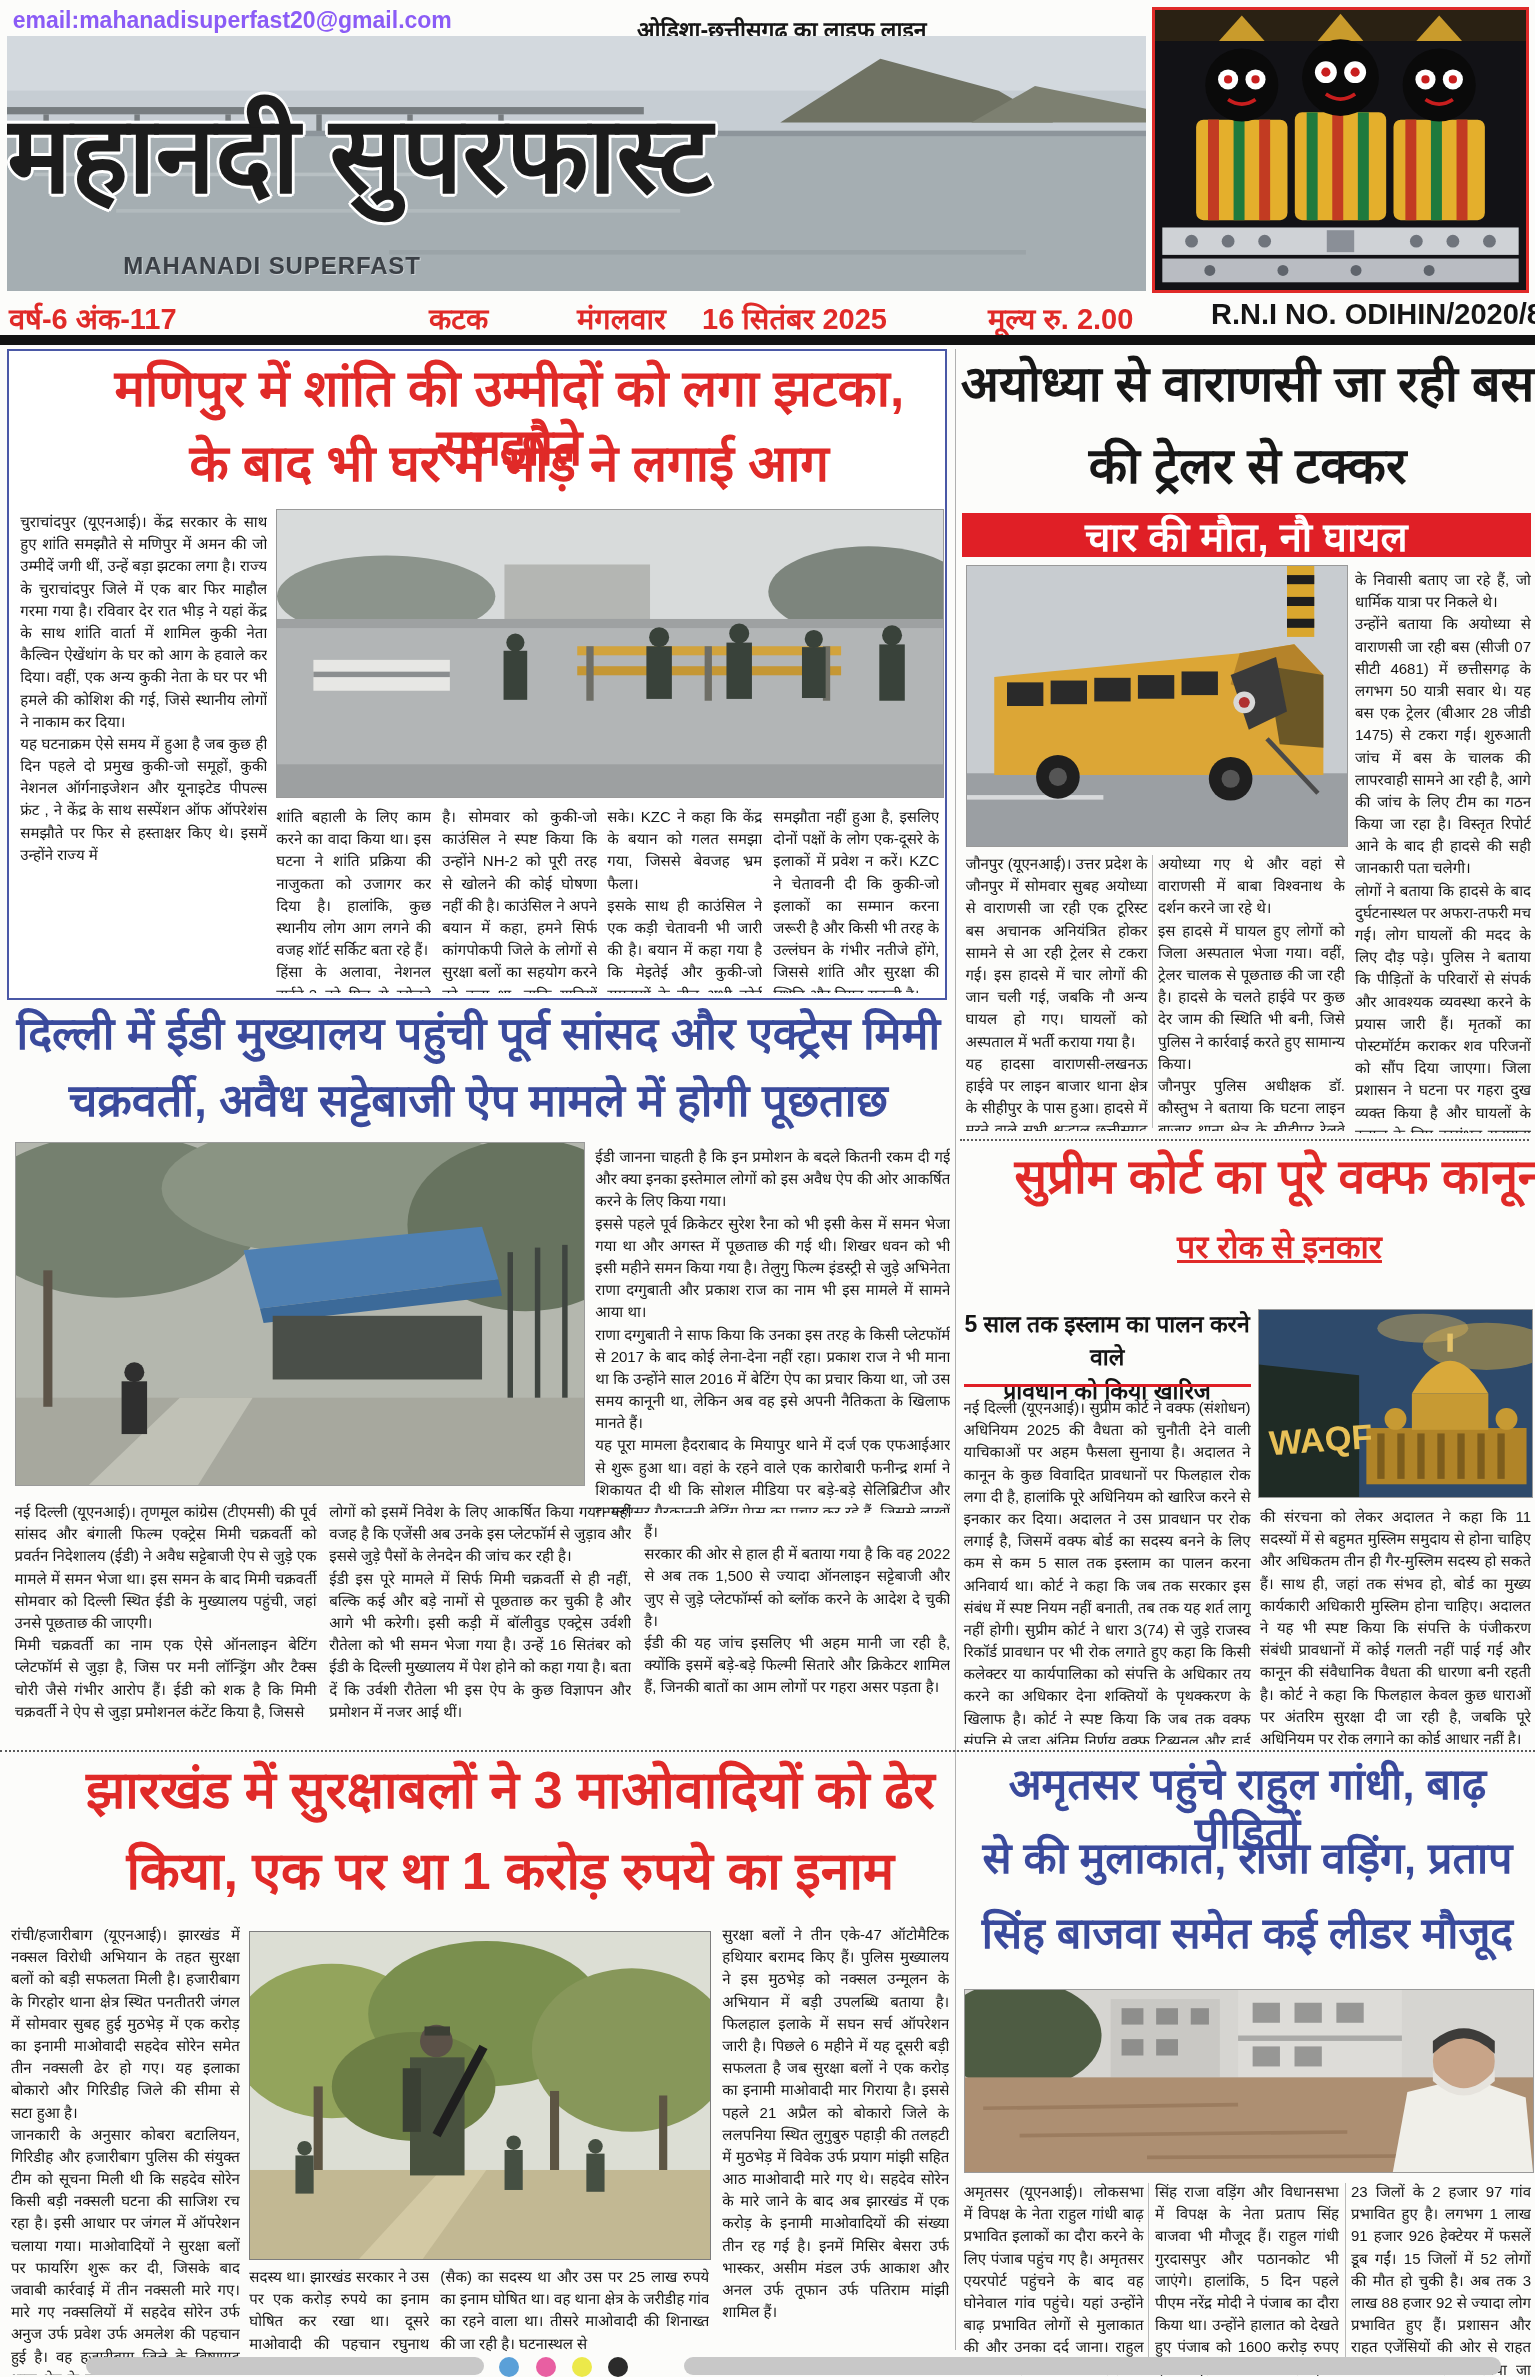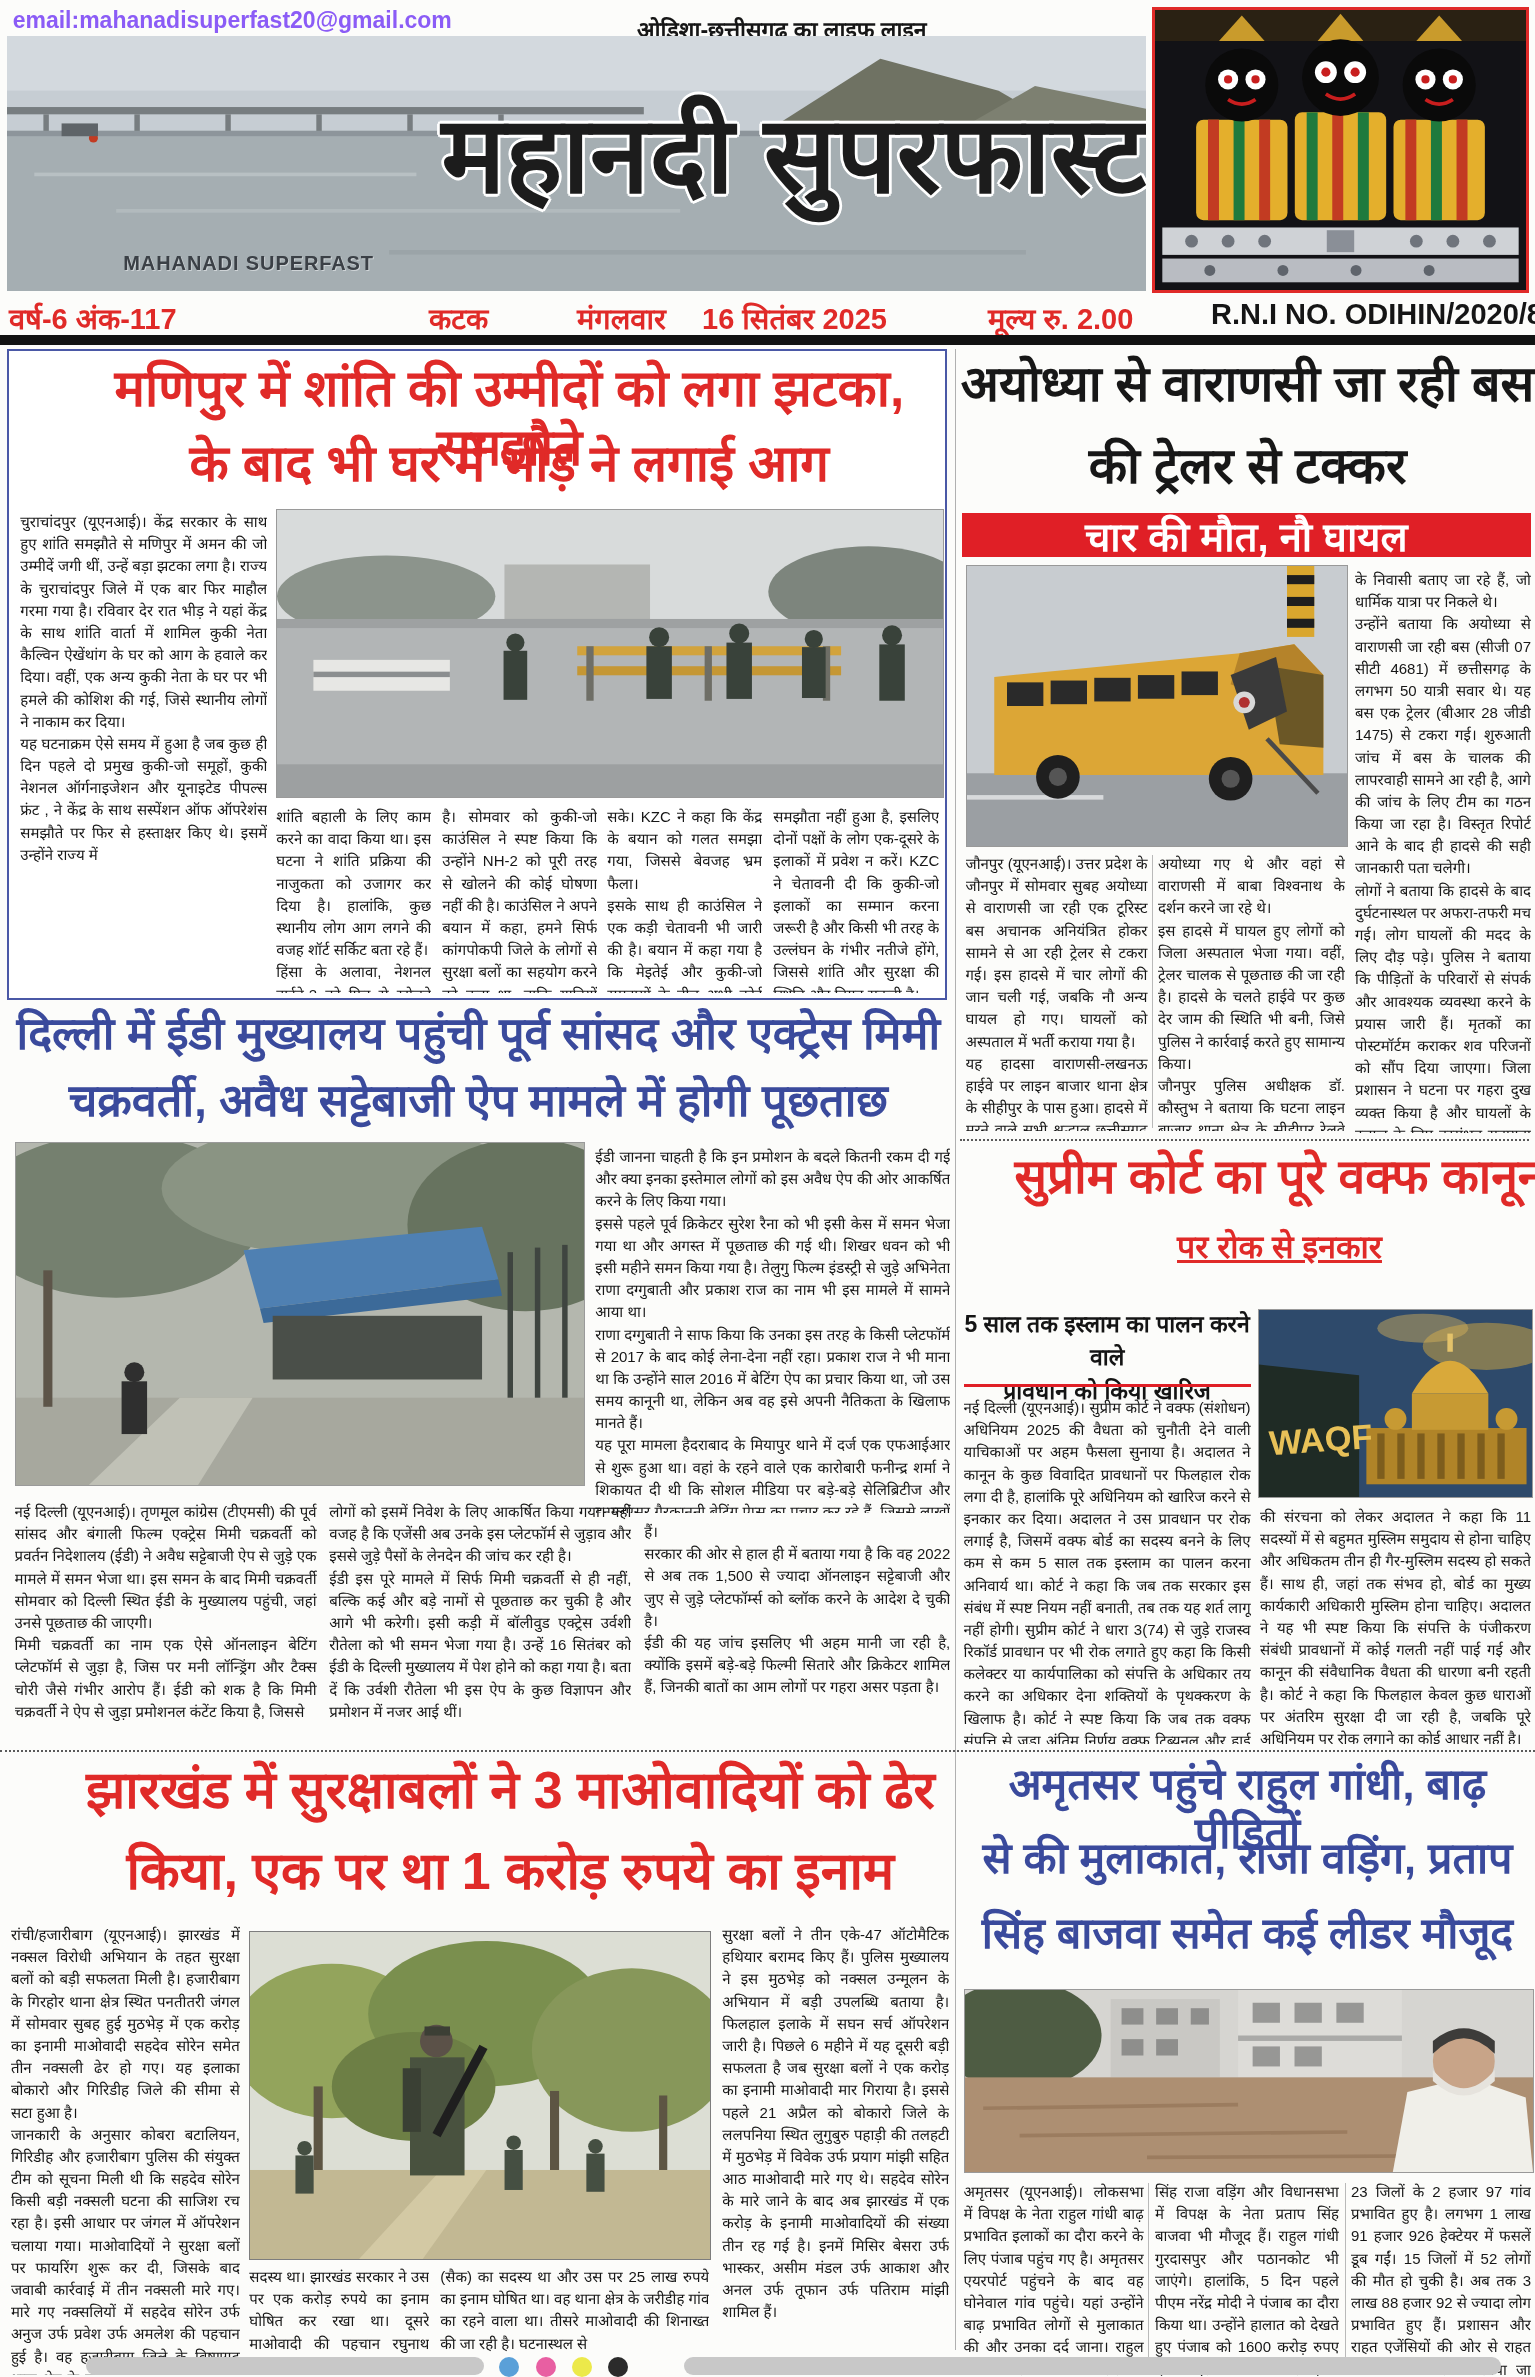--- a/index.html
+++ b/index.html
@@ -15,21 +15,21 @@
   }
   .hl{position:absolute;font-weight:bold;text-align:center;line-height:1.15;}
   .hl-red{color:#e02a28;margin-left:32px;}
   .hl-blue{color:#3a4a9c;}
   .hl-black{color:#171717;}
   .photo{position:absolute;overflow:hidden;background:#cfd2d4;}
   .photo svg{display:block;width:100%;height:100%;}
   .dotted{position:absolute;border-top:2.7px dotted #5a5a5a;height:0;}
   .vr{position:absolute;width:0.9px;background:#b9b9b9;}
   .masthead-title{
-    position:absolute;width:100%;text-align:right;font-weight:bold;color:#1c1c1c;
+    position:absolute;width:100%;text-align:left;font-weight:bold;color:#1c1c1c;
     font-size:107px;
     text-shadow:2.7px 0 0 #fff,-2.7px 0 0 #fff,0 2.7px 0 #fff,0 -2.7px 0 #fff,
       1.8px 1.8px 0 #fff,-1.8px -1.8px 0 #fff,1.8px -1.8px 0 #fff,-1.8px 1.8px 0 #fff;
   }
   .dateline{position:absolute;font-size:29px;font-weight:bold;color:#e02a28;white-space:nowrap;}
   .dateline.black{color:#151515;}
   .band{
     position:absolute;background:#e01f26;color:#ffffff;font-weight:bold;
     display:flex;align-items:center;justify-content:center;font-size:40px;
   }
@@ -64,21 +64,21 @@
         <rect x="540" y="86" width="6" height="22" fill="#777d80"></rect>
       <rect x="0" y="108" width="1252" height="172" fill="#a5aeb2"></rect>
       <rect x="0" y="104" width="1252" height="6" fill="#8d959b"></rect>
       <rect x="30" y="150" width="420" height="4" fill="#b8c0c3"></rect>
       <rect x="120" y="190" width="620" height="4" fill="#b2babd"></rect>
       <rect x="420" y="235" width="700" height="5" fill="#9ba4a8"></rect>
       <circle cx="95" cy="112" r="5" fill="#c23b22"></circle>
       <rect x="60" y="96" width="40" height="14" fill="#5e6468"></rect>
     </svg>
     <div class="masthead-title" style="top:42px;">महानदी सुपरफास्ट</div>
-    <div class="abs" style="left:116px;top:216px;font-size:20px;font-weight:bold;color:#3b4046;letter-spacing:0.9px;text-shadow:0.9px 0.9px 0 #cfd4d7;">MAHANADI SUPERFAST</div>
+    <div class="abs" style="left:116px;top:216px;font-size:24px;font-weight:bold;color:#3b4046;letter-spacing:0.9px;text-shadow:0.9px 0.9px 0 #cfd4d7;">MAHANADI SUPERFAST</div>
   </div>
 
   <div class="abs" style="left:1152px;top:7.3px;width:377px;height:286px;border:3.6px solid #e02a28;box-sizing:border-box;background:#101014;">
     <svg viewBox="0 0 406 306" preserveAspectRatio="none">
       <rect x="0" y="0" width="406" height="306" fill="#121216"></rect>
       <rect x="0" y="0" width="406" height="34" fill="#2a2113"></rect>
       <polygon points="70,34 95,6 120,34" fill="#c99b2c"></polygon>
         <polygon points="178,34 203,4 228,34" fill="#c99b2c"></polygon>
         <polygon points="286,34 311,6 336,34" fill="#c99b2c"></polygon>
       <g>

